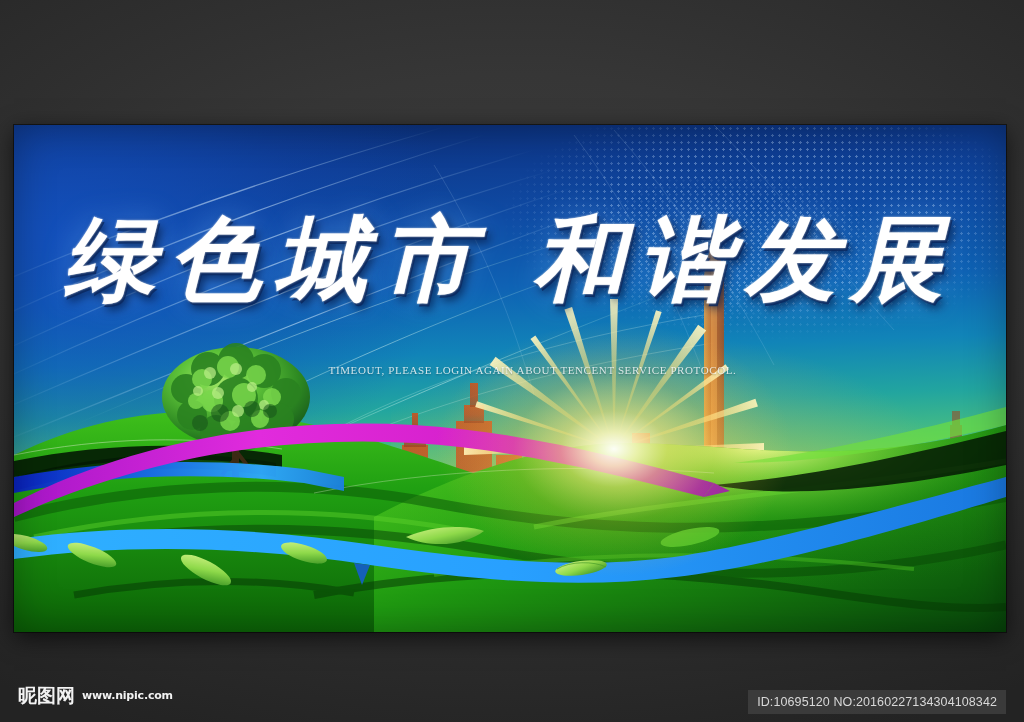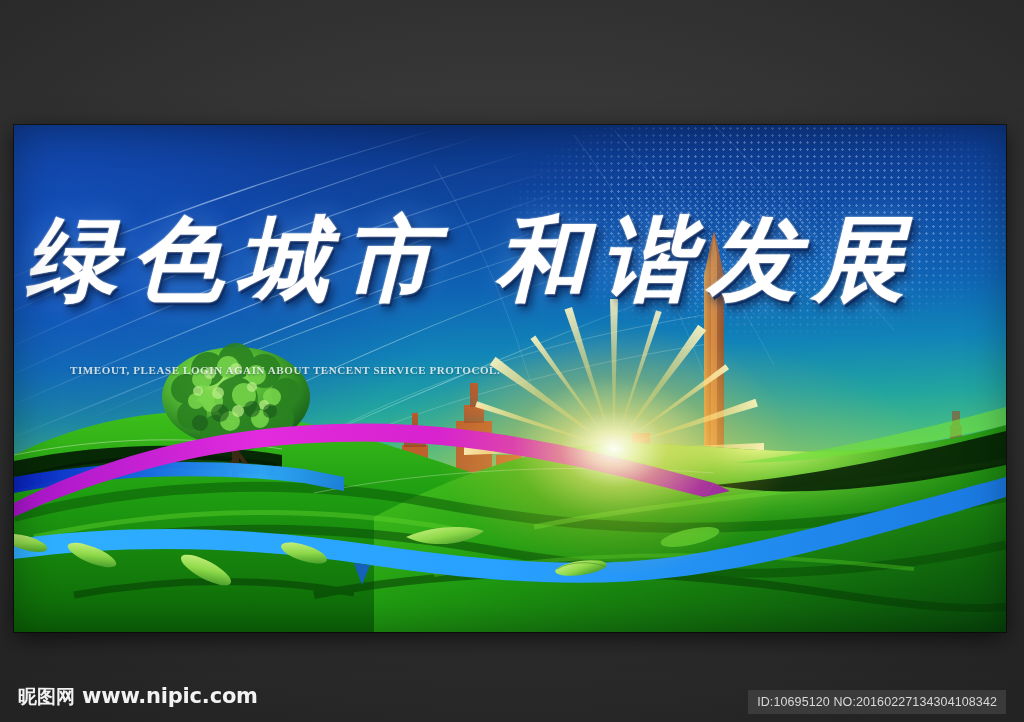--- a/index.html
+++ b/index.html
@@ -95,22 +95,22 @@
   .land{ left:0; top:0; width:100%; height:100%; }
 
   
   .tree{ left:22.5%; top:56%; width:170px; height:140px; transform:translate(-50%,-50%); }
 
   
   .ribbons{ left:0; top:0; width:100%; height:100%; }
 
   
   .textblock{
-    left:11px; top:0; width:100%; height:100%;
-    pointer-events:none;
+    left:0; top:0; width:100%; height:100%;
+    text-align:center; pointer-events:none;
   }
   .cn-title{
     position:absolute; left:0; right:0; top:88px;
     font-family:"DejaVu Serif", serif;
     font-size:92px; line-height:1.02; font-weight:700; font-style:italic;
     color:#ffffff;
     letter-spacing:14px;
     text-shadow:
       0 0 2px rgba(255,255,255,.9),
       2px 3px 0 rgba(10,40,95,.85),
@@ -122,21 +122,21 @@
     position:absolute; left:0; right:0; top:205px;
     font-family:"Liberation Sans", sans-serif;
     font-size:30.5px; font-weight:700; letter-spacing:1.2px;
     color:#ffffff;
     text-shadow:0 1px 3px rgba(0,40,70,.65), 0 0 14px rgba(160,230,255,.35);
     white-space:nowrap;
   }
   .en-sub1{
     position:absolute; left:0; right:0; top:239px;
     font-family:"Liberation Serif", serif;
-    font-size:11px; letter-spacing:.6px; font-weight:700;
+    font-size:11px; letter-spacing:.6px; font-weight:400;
     color:rgba(255,255,255,.80);
     text-shadow:0 1px 2px rgba(0,50,60,.45);
     white-space:nowrap;
     padding-left:45px;
   }
   .en-sub2{
     position:absolute; left:0; right:0; top:253px;
     font-family:"Liberation Serif", serif;
     font-size:11px; letter-spacing:.6px; font-weight:700;
     color:rgba(255,255,255,.80);
@@ -156,21 +156,21 @@
     position:absolute; left:18px; top:686px;
     display:flex; align-items:center; gap:7px;
   }
   .logo-cn{
     font-family:"DejaVu Sans", sans-serif;
     font-size:19px; font-weight:700; color:#f2f2f2;
     letter-spacing:0px; line-height:1;
   }
   .logo-url{
     font-family:"DejaVu Sans", sans-serif;
-    font-size:21px; font-weight:700; color:#f2f2f2;
+    font-size:11px; font-weight:700; color:#f2f2f2;
     letter-spacing:-.2px; line-height:1;
   }
   #footer-id{
     position:absolute; right:18px; top:690px;
     background:rgba(60,60,60,.95);
     color:#d8d8d8;
     font-family:"Liberation Sans", sans-serif;
     font-size:12.5px; letter-spacing:.1px;
     padding:5px 9px 5px 9px;
     white-space:nowrap;

